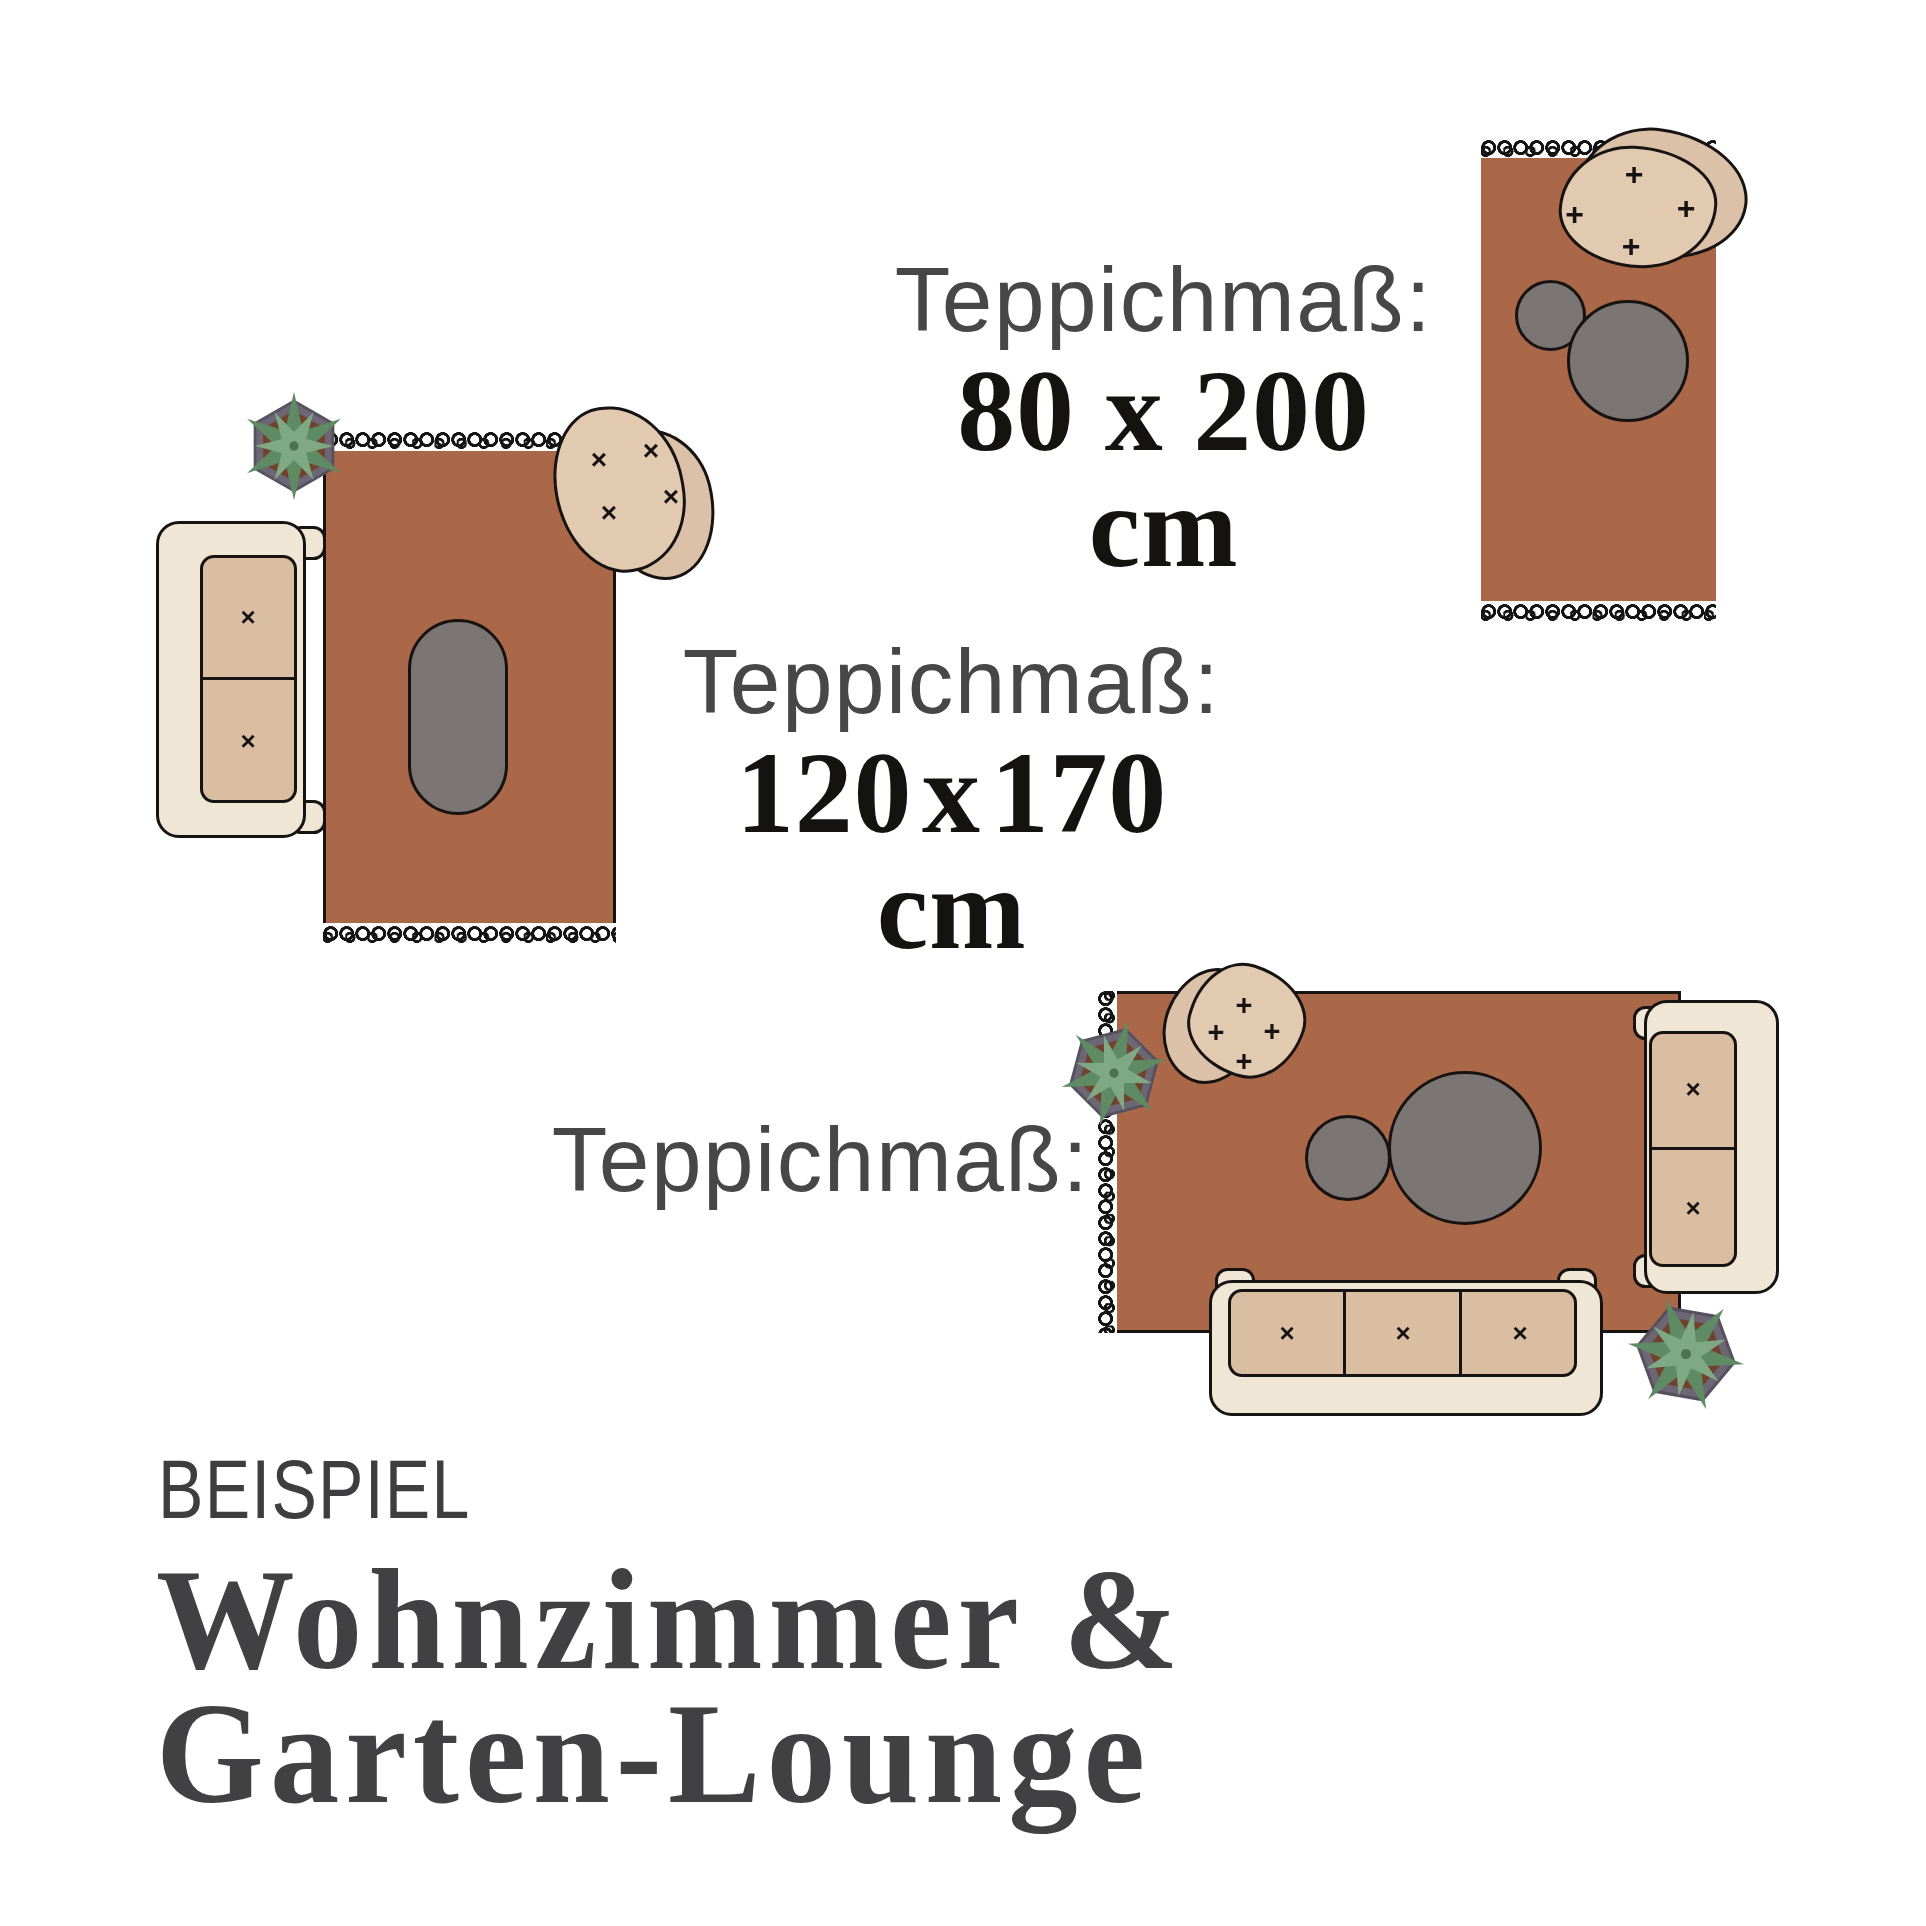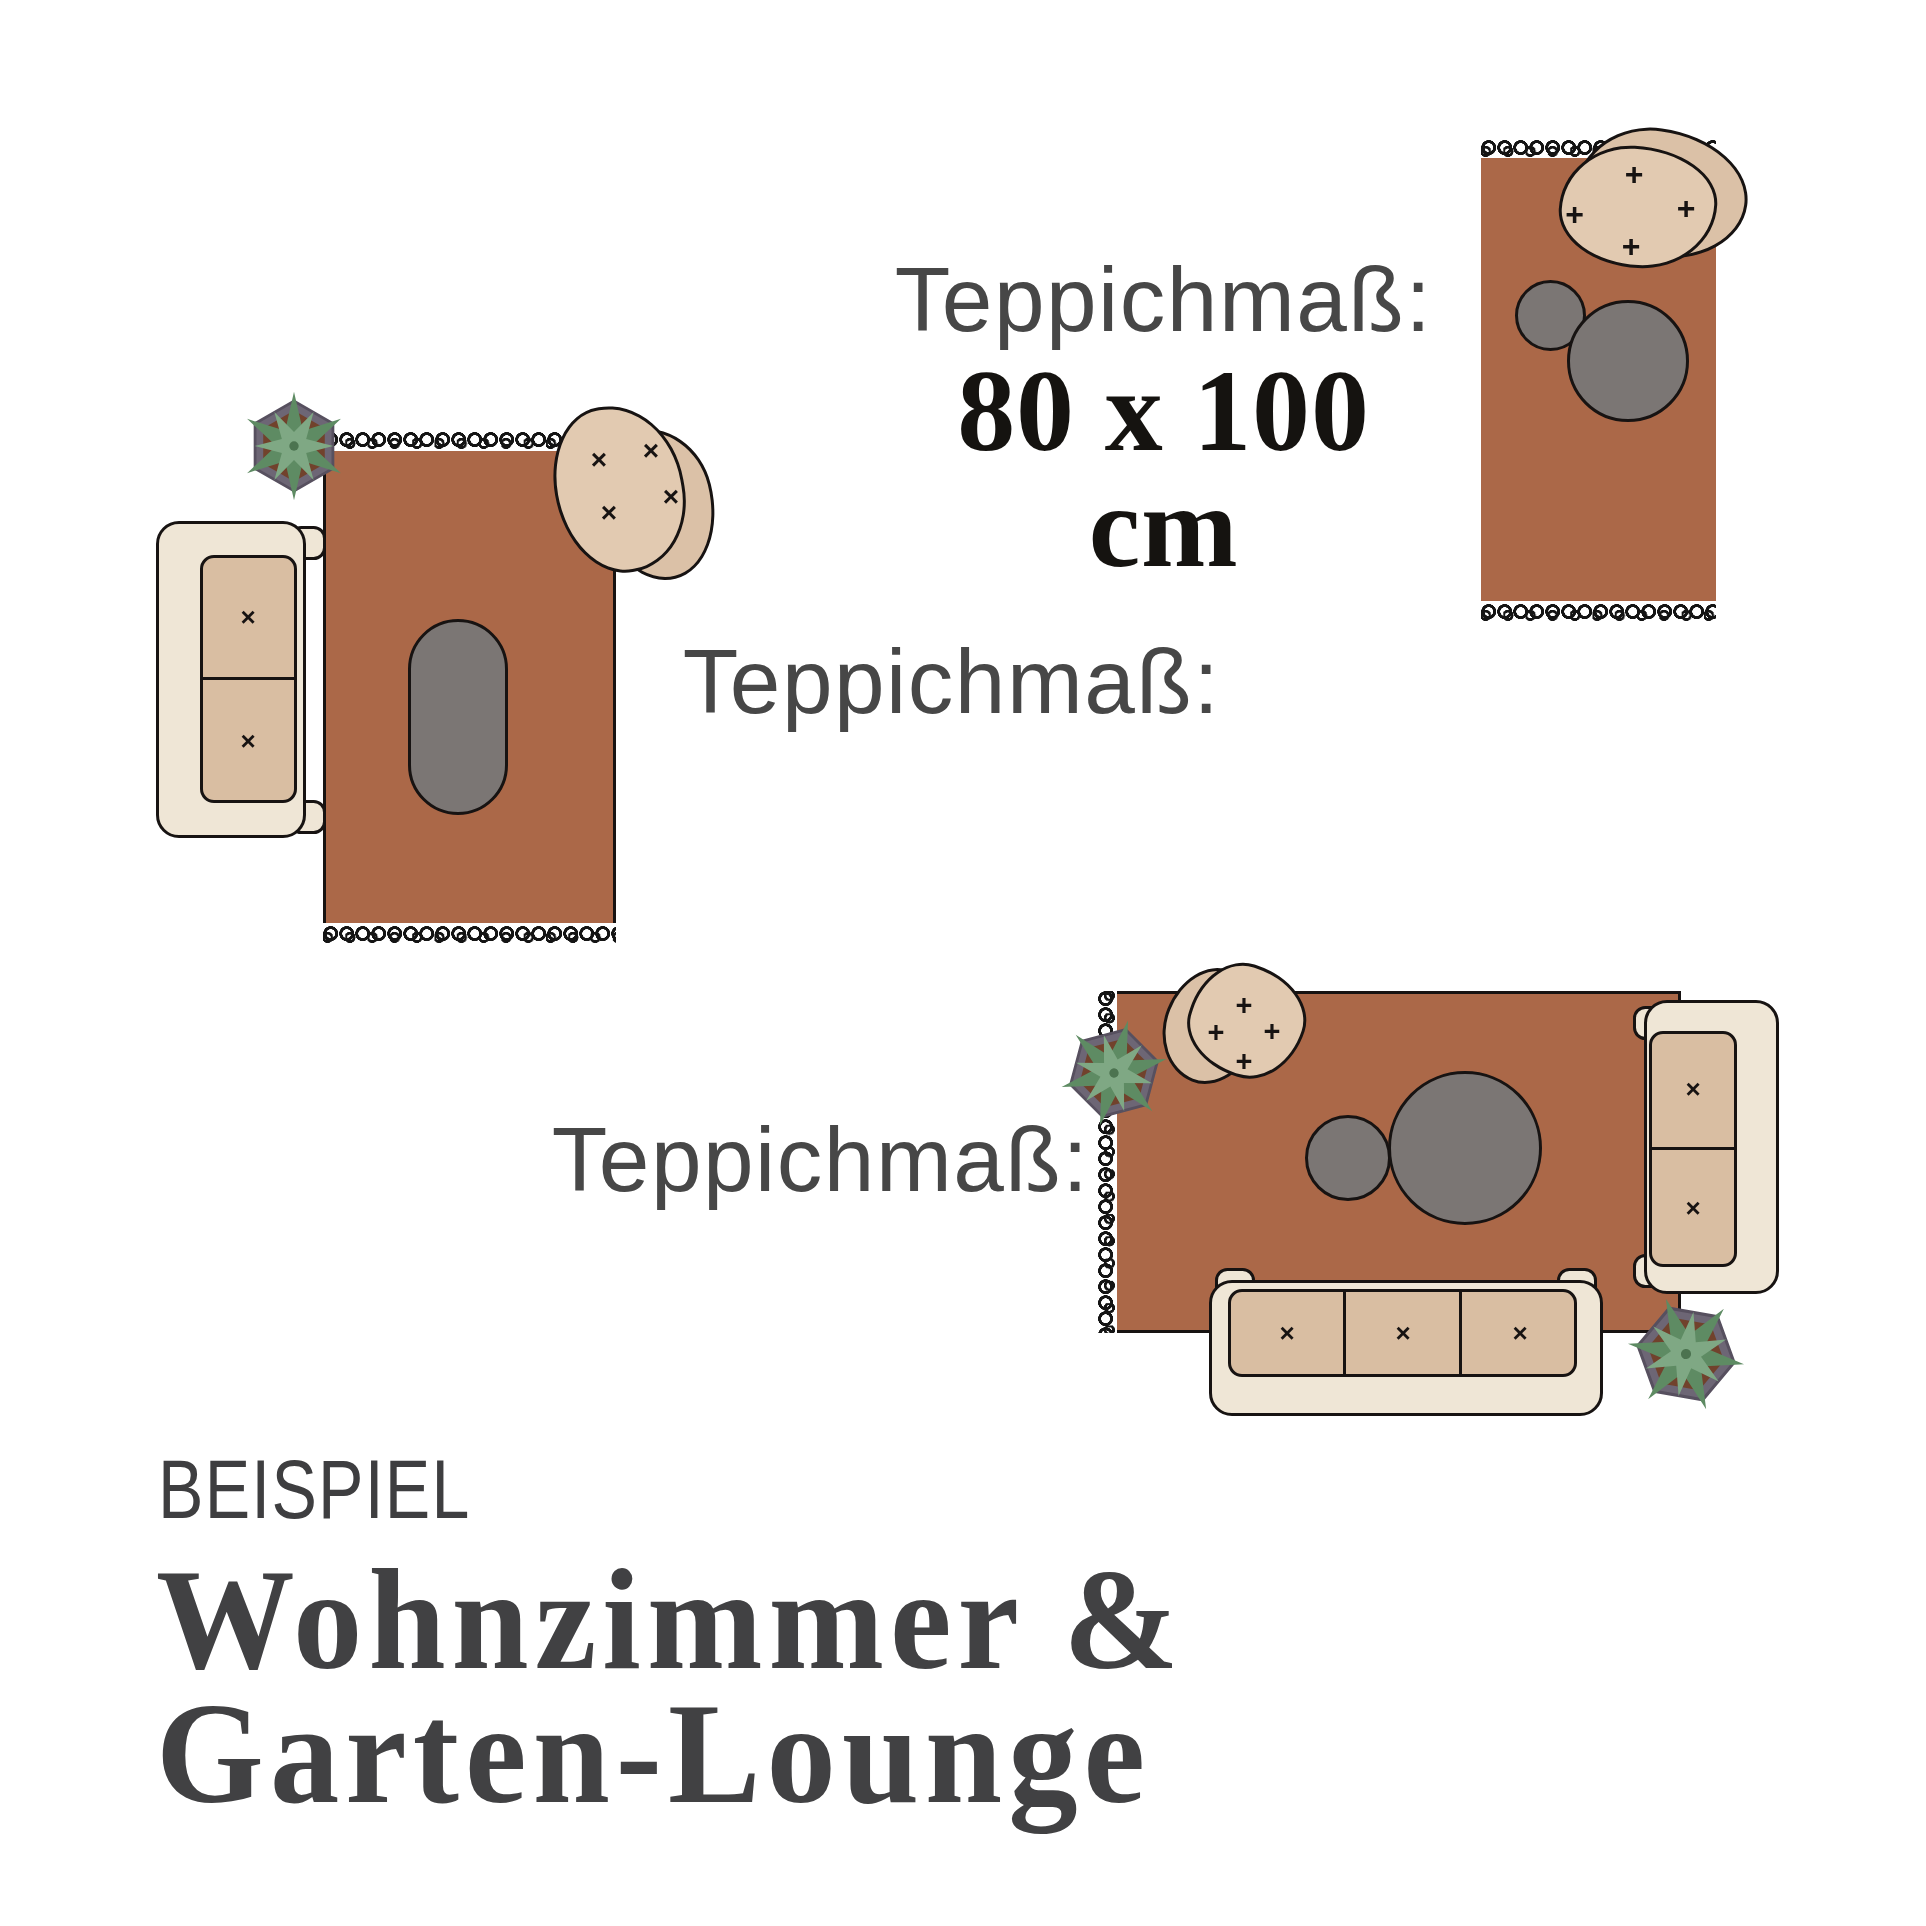--- a/index.html
+++ b/index.html
@@ -41,21 +41,21 @@
   .divider{position:absolute;background:#171312;}
   .mark{position:absolute;transform:translate(-50%,-50%);font-weight:700;color:#171312;line-height:1;}
 </style>
 </head>
 <body>
 
 <div class="canvas">
 
   <div class="size-label" style="left:894px;top:254px;">
     <div class="intro">Teppichmaß:</div>
-    <div class="value">80 x 100 cm</div>
+    <div class="value">80 x 200 cm</div>
   </div>
 
   <div>
     <div class="abs fringe-h" style="left:1481px;top:136px;width:235px;"></div>
     <div class="abs fringe-h" style="left:1481px;top:600px;width:235px;"></div>
     <div class="abs rug" style="left:1481px;top:158px;width:235px;height:443px;"></div>
 
     <div class="abs" style="left:1515px;top:280px;width:71px;height:71px;">
       <div class="abs table-round" style="width:71px;height:71px;"></div>
     </div>
@@ -66,20 +66,21 @@
       <div class="chair-seat" style="left:6.2px;top:17px;width:158px;height:122px;border-radius:46% 54% 48% 52% / 55% 45% 55% 45%;transform:rotate(3deg);"></div>
       <span class="mark" style="left:81px;top:45px;font-size:32px;">+</span>
       <span class="mark" style="left:21.6px;top:85px;font-size:32px;">+</span>
       <span class="mark" style="left:133px;top:79px;font-size:32px;">+</span>
       <span class="mark" style="left:78px;top:117px;font-size:32px;">+</span>
     </div>
   </div>
 
   <div class="size-label" style="left:682px;top:636px;">
     <div class="intro">Teppichmaß:</div>
+    <div class="value tight">120 x 170 cm</div>
   </div>
 
   <div>
     <div class="abs fringe-h" style="left:323px;top:428px;width:293px;"></div>
     <div class="abs fringe-h" style="left:323px;top:922px;width:293px;"></div>
     <div class="abs rug" style="left:323px;top:451px;width:293px;height:472px;border-left:3.1px solid #171312;border-right:3.1px solid #171312;"></div>
 
     <div class="abs table-oval" style="left:408px;top:619px;width:100px;height:196px;"></div>
 
     <div class="abs" style="left:555px;top:405px;width:158px;height:193px;">

